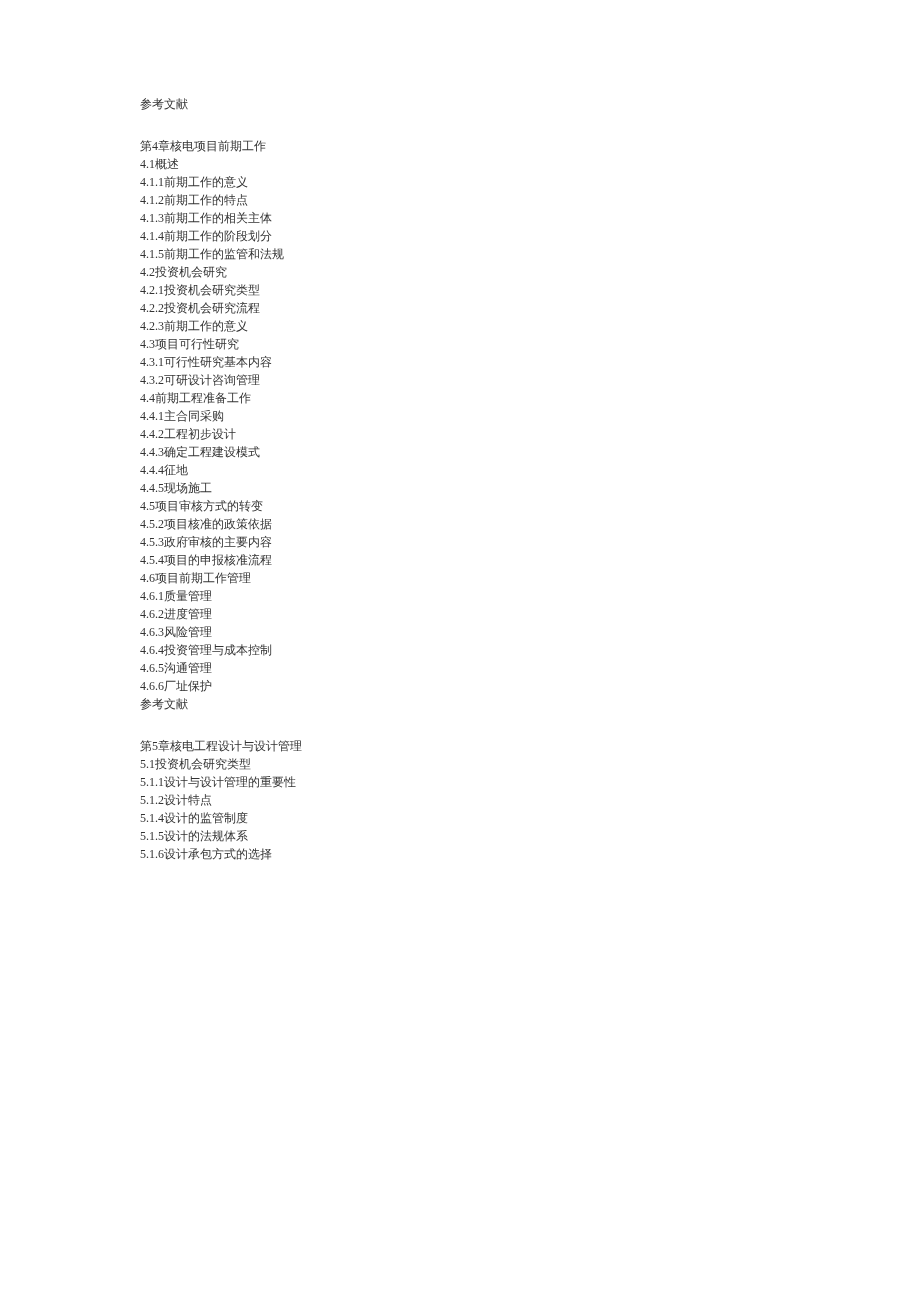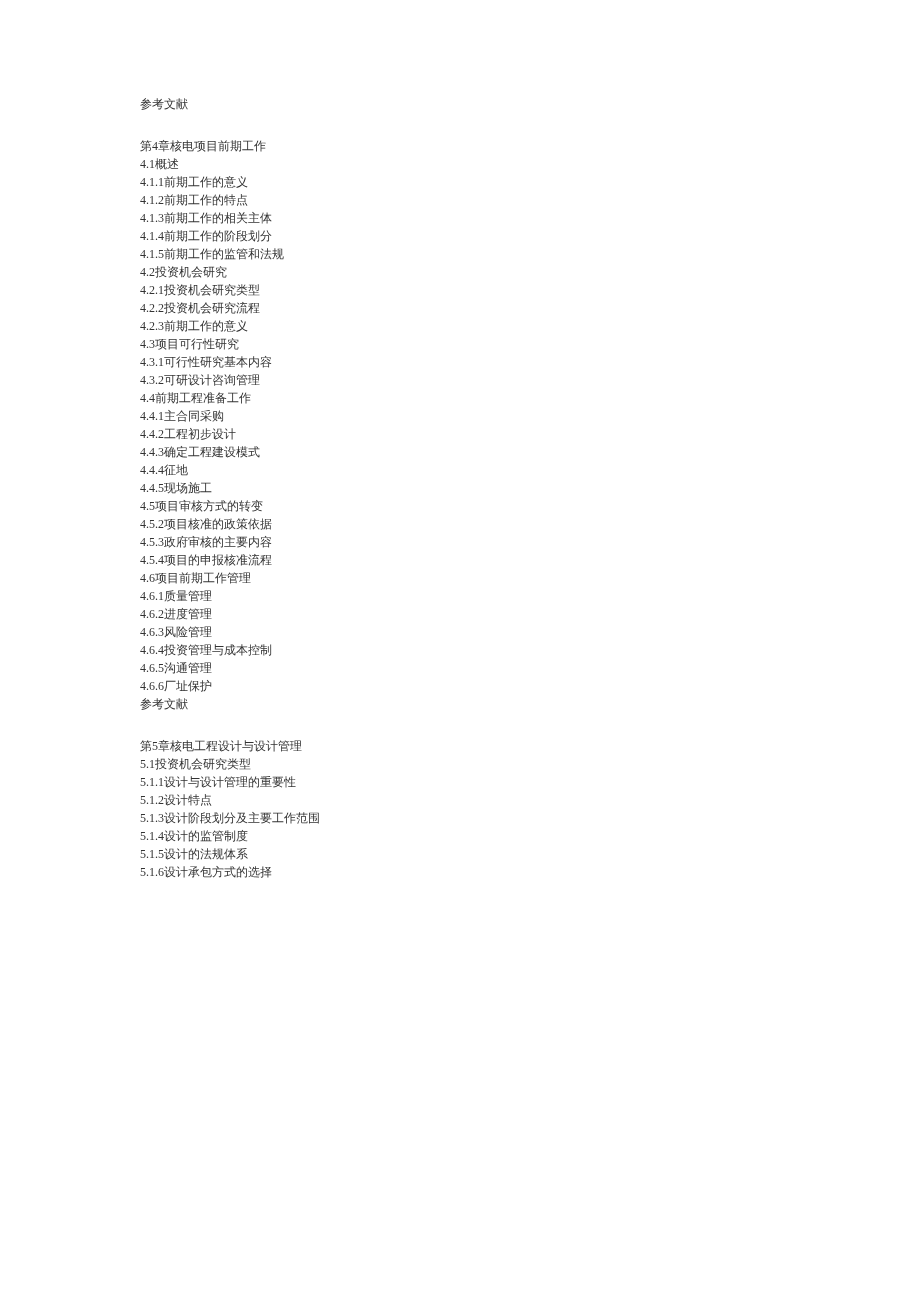--- a/index.html
+++ b/index.html
@@ -62,17 +62,16 @@
     <p class="line"><span class="num">4.6.3</span><span>风险管理</span></p>
     <p class="line"><span class="num">4.6.4</span><span>投资管理与成本控制</span></p>
     <p class="line"><span class="num">4.6.5</span><span>沟通管理</span></p>
     <p class="line"><span class="num">4.6.6</span><span>厂址保护</span></p>
     <p class="line"><span>参考文献</span></p>
     <div class="blank"></div>
     <p class="line"><span>第5章核电工程设计与设计管理</span></p>
     <p class="line"><span class="num">5.1</span><span>投资机会研究类型</span></p>
     <p class="line"><span class="num">5.1.1</span><span>设计与设计管理的重要性</span></p>
     <p class="line"><span class="num">5.1.2</span><span>设计特点</span></p>
-    <p class="line"><span class="num">5.1.3</span><span>设计阶段划分及主要工作范围</span></p>
     <p class="line"><span class="num">5.1.4</span><span>设计的监管制度</span></p>
     <p class="line"><span class="num">5.1.5</span><span>设计的法规体系</span></p>
     <p class="line"><span class="num">5.1.6</span><span>设计承包方式的选择</span></p>
   </div>
 
 </body></html>

